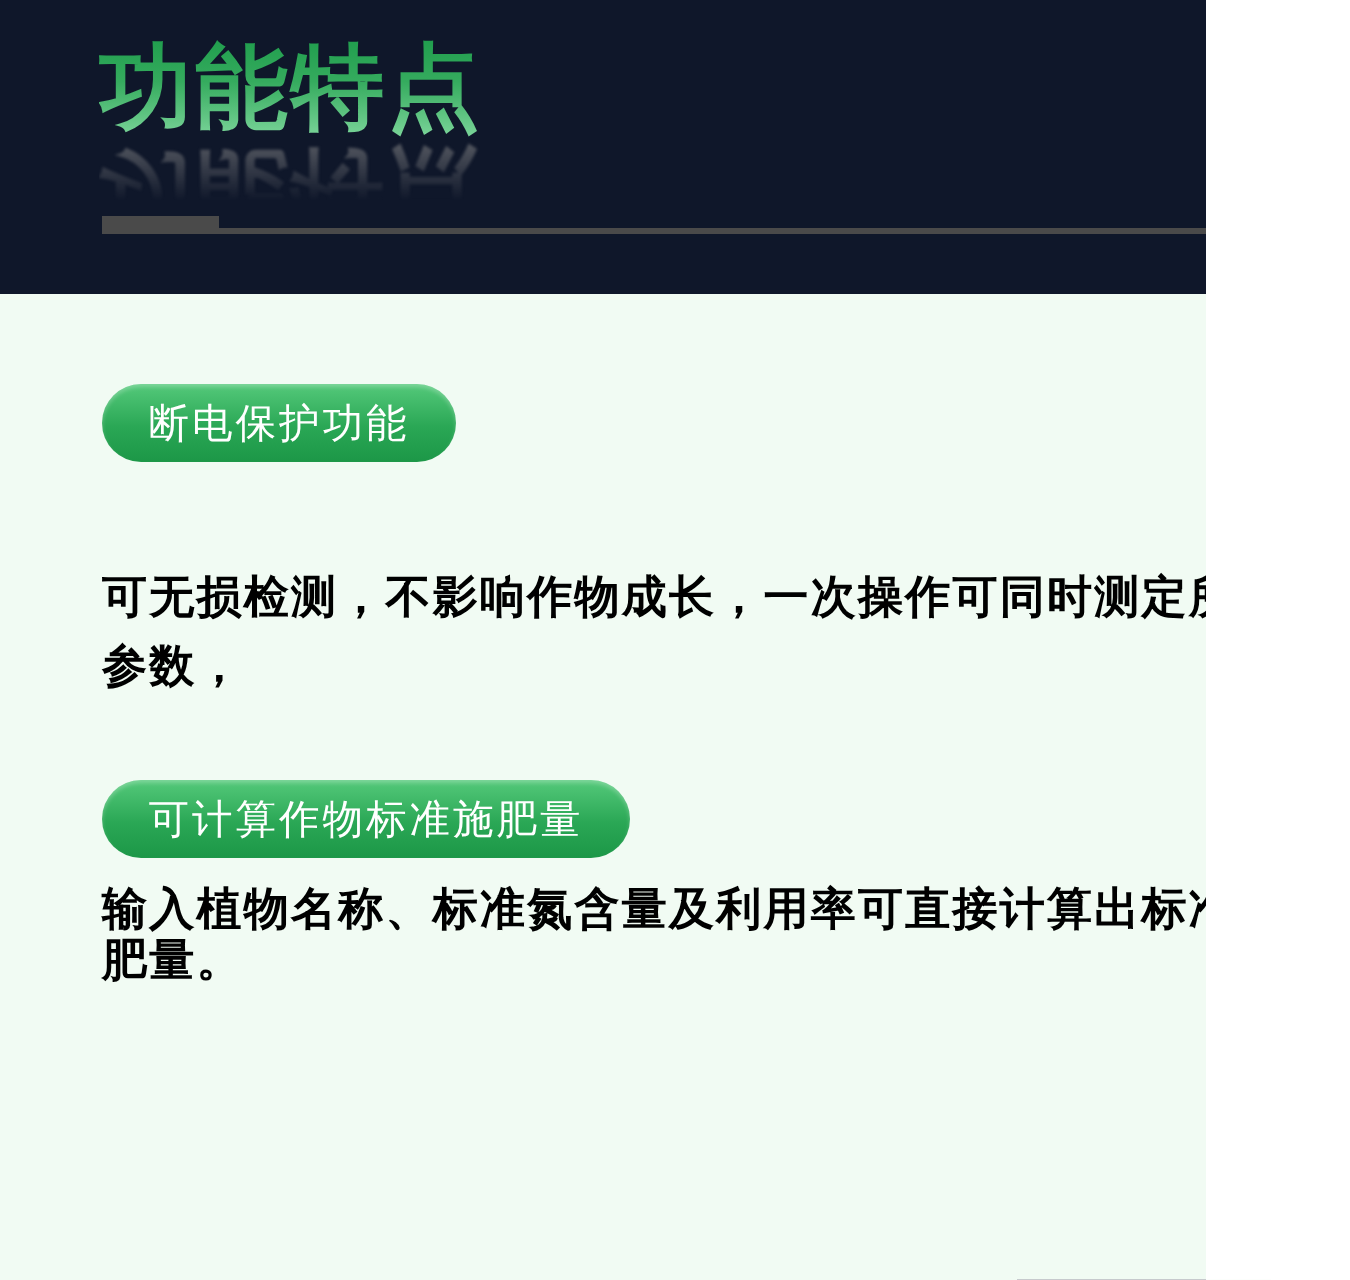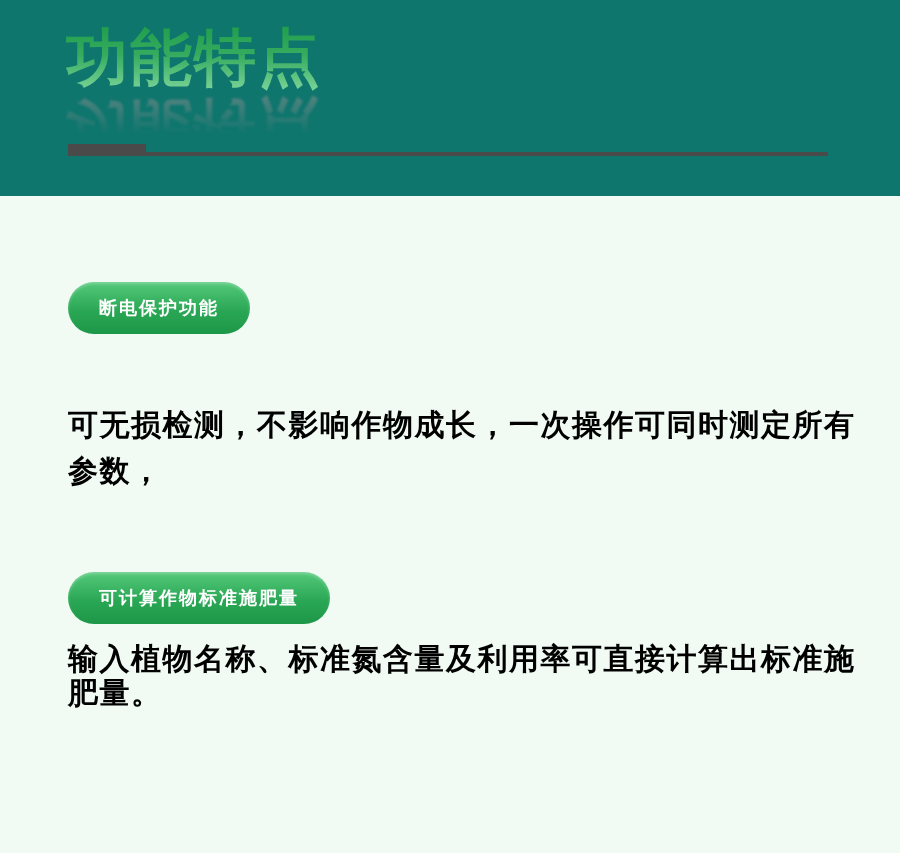--- a/index.html
+++ b/index.html
@@ -1,21 +1,21 @@
 <!DOCTYPE html>
 <html><head>
 <meta charset="utf-8">
 <style>
   html, body { margin: 0; padding: 0; background: #ffffff; }
   * { box-sizing: border-box; }
   .page {
     position: relative;
-    width: 900px;
+    width: 804px;
     height: 853px;
-    background: #0f766e;
+    background: #0f172a;
     overflow: hidden;
     font-family: "DejaVu Sans", "Liberation Sans", sans-serif;
   }
 
   
   .title-wrap {
     position: absolute;
     left: 66px;
     top: 22px;
     width: 700px;
@@ -89,26 +89,25 @@
     padding: 60px 40px 0 68px;
   }
   .feature-tag {
     display: inline-flex;
     align-items: center;
     height: 52px;
     padding: 0 31px;
     border-radius: 27px;
     background: linear-gradient(180deg, #54c97a 0%, #2aa755 55%, #1c9747 100%);
     color: #ffffff;
-    font-size: 18px;
-    font-weight: 700;
+    font-size: 27px;
+    font-weight: 400;
     letter-spacing: 2px;
     white-space: nowrap;
     box-shadow: inset 0 2px 3px rgba(255,255,255,0.25);
-    margin-top: 26px;
   }
   .feature-desc {
     margin-top: 28px;
     color: #000000;
     font-size: 30px;
     font-weight: 700;
     letter-spacing: 1.5px;
     line-height: 34px;
   }
   .feature-desc.multiline { line-height: 46px; margin-top: 32px; }

